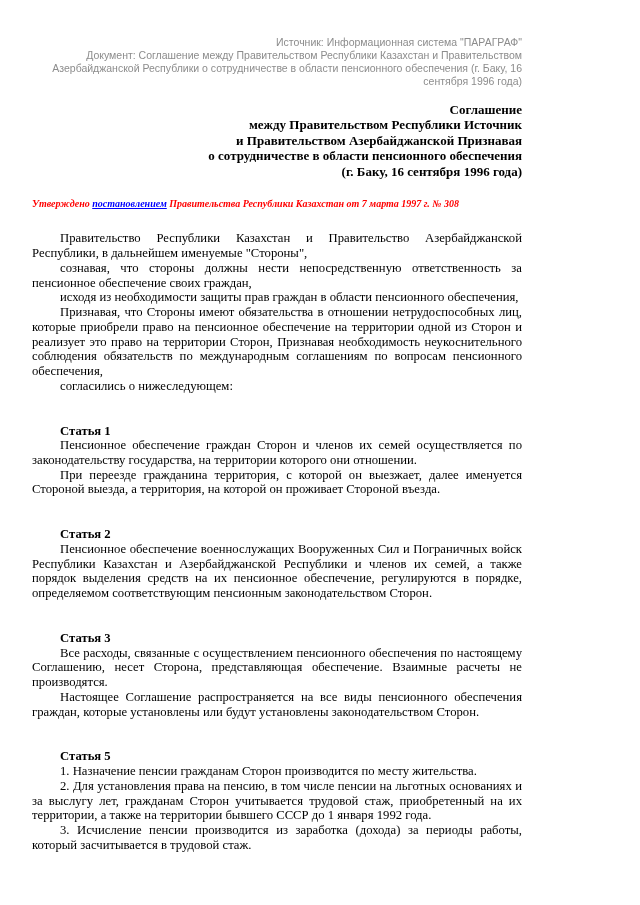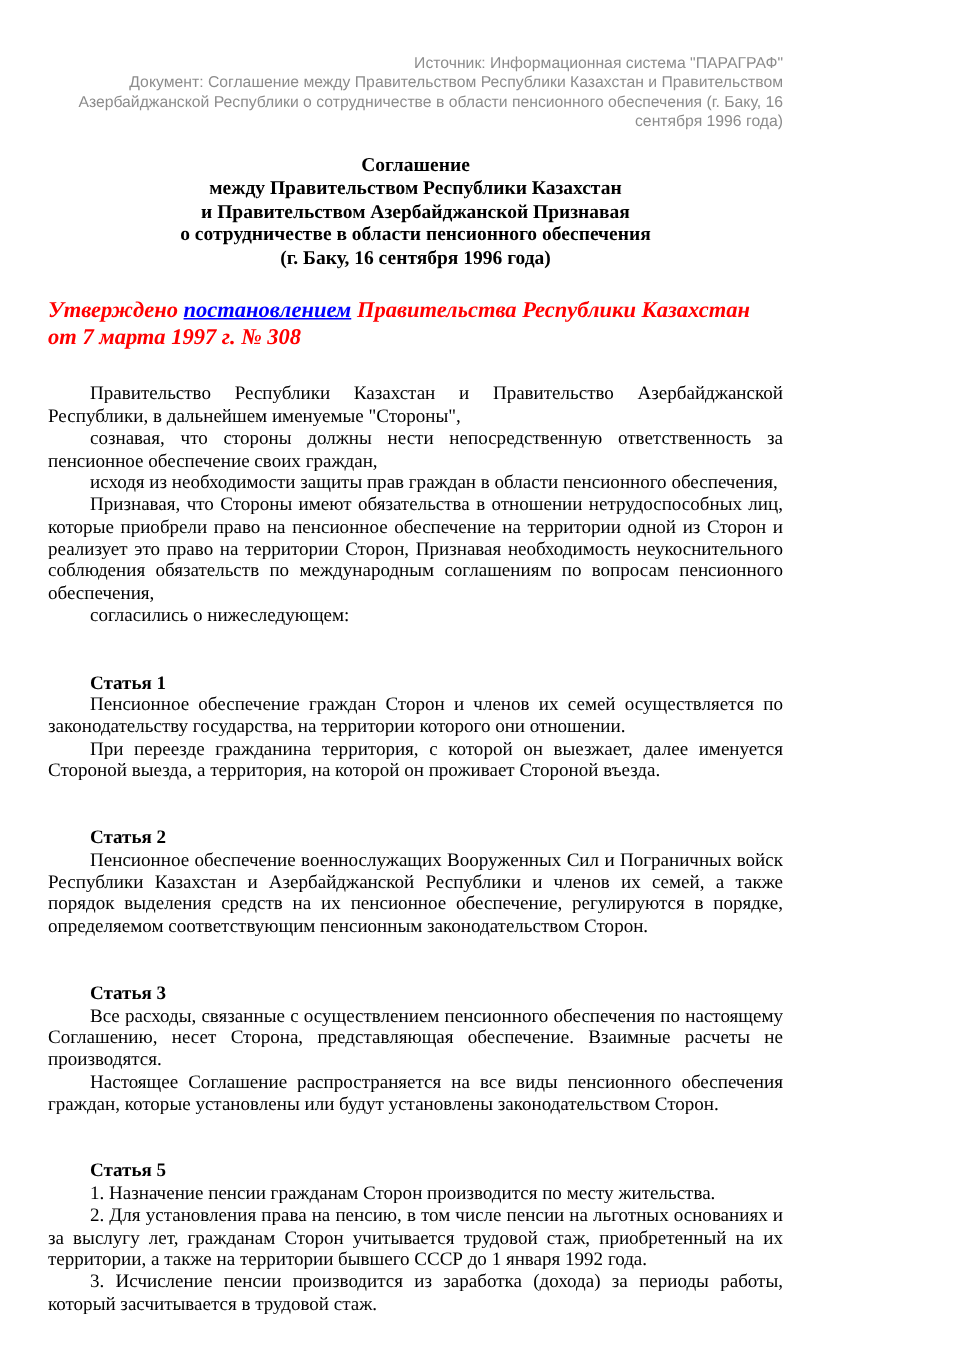--- a/index.html
+++ b/index.html
@@ -23,32 +23,32 @@
     font-size: 10.5px;
     line-height: 1.25;
     color: #8c8c8c;
     text-align: right;
     max-width: 522px;
     margin-left: auto;
   }
   .doc-header .hdr-line { margin: 0; }
   .title-block {
     margin-top: 13px;
-    text-align: center;
+    text-align: right;
     font-weight: bold;
     font-size: 13px;
     line-height: 1.2;
   }
   .approval {
     margin-top: 19px;
     margin-bottom: 21px;
     color: #ff0000;
     font-style: italic;
     font-weight: bold;
-    font-size: 15px;
+    font-size: 10px;
     line-height: 1.2;
   }
   .approval a {
     color: #0000ff;
     text-decoration: underline;
     font-style: italic;
     font-weight: bold;
     cursor: pointer;
   }
   .para {
@@ -68,21 +68,21 @@
 
 <div class="page">
 
   <div class="doc-header">
     <p class="hdr-line">Источник: Информационная система "ПАРАГРАФ"</p>
     <p class="hdr-line">Документ: Соглашение между Правительством Республики Казахстан и Правительством Азербайджанской Республики о сотрудничестве в области пенсионного обеспечения (г. Баку, 16 сентября 1996 года)</p>
   </div>
 
   <div class="title-block">
     <div>Соглашение</div>
-    <div>между Правительством Республики Казахстан</div>
+    <div>между Правительством Республики Источник</div>
     <div>и Правительством Азербайджанской Признавая</div>
     <div>о сотрудничестве в области пенсионного обеспечения</div>
     <div>(г. Баку, 16 сентября 1996 года)</div>
   </div>
 
   <div class="approval"><span>Утверждено </span><a href="#">постановлением</a><span> Правительства Республики Казахстан от 7 марта 1997 г. № 308</span></div>
 
   <p class="para">Правительство Республики Казахстан и Правительство Азербайджанской Республики, в дальнейшем именуемые "Стороны",</p>
   <p class="para">сознавая, что стороны должны нести непосредственную ответственность за пенсионное обеспечение своих граждан,</p>
   <p class="para">исходя из необходимости защиты прав граждан в области пенсионного обеспечения,</p>

